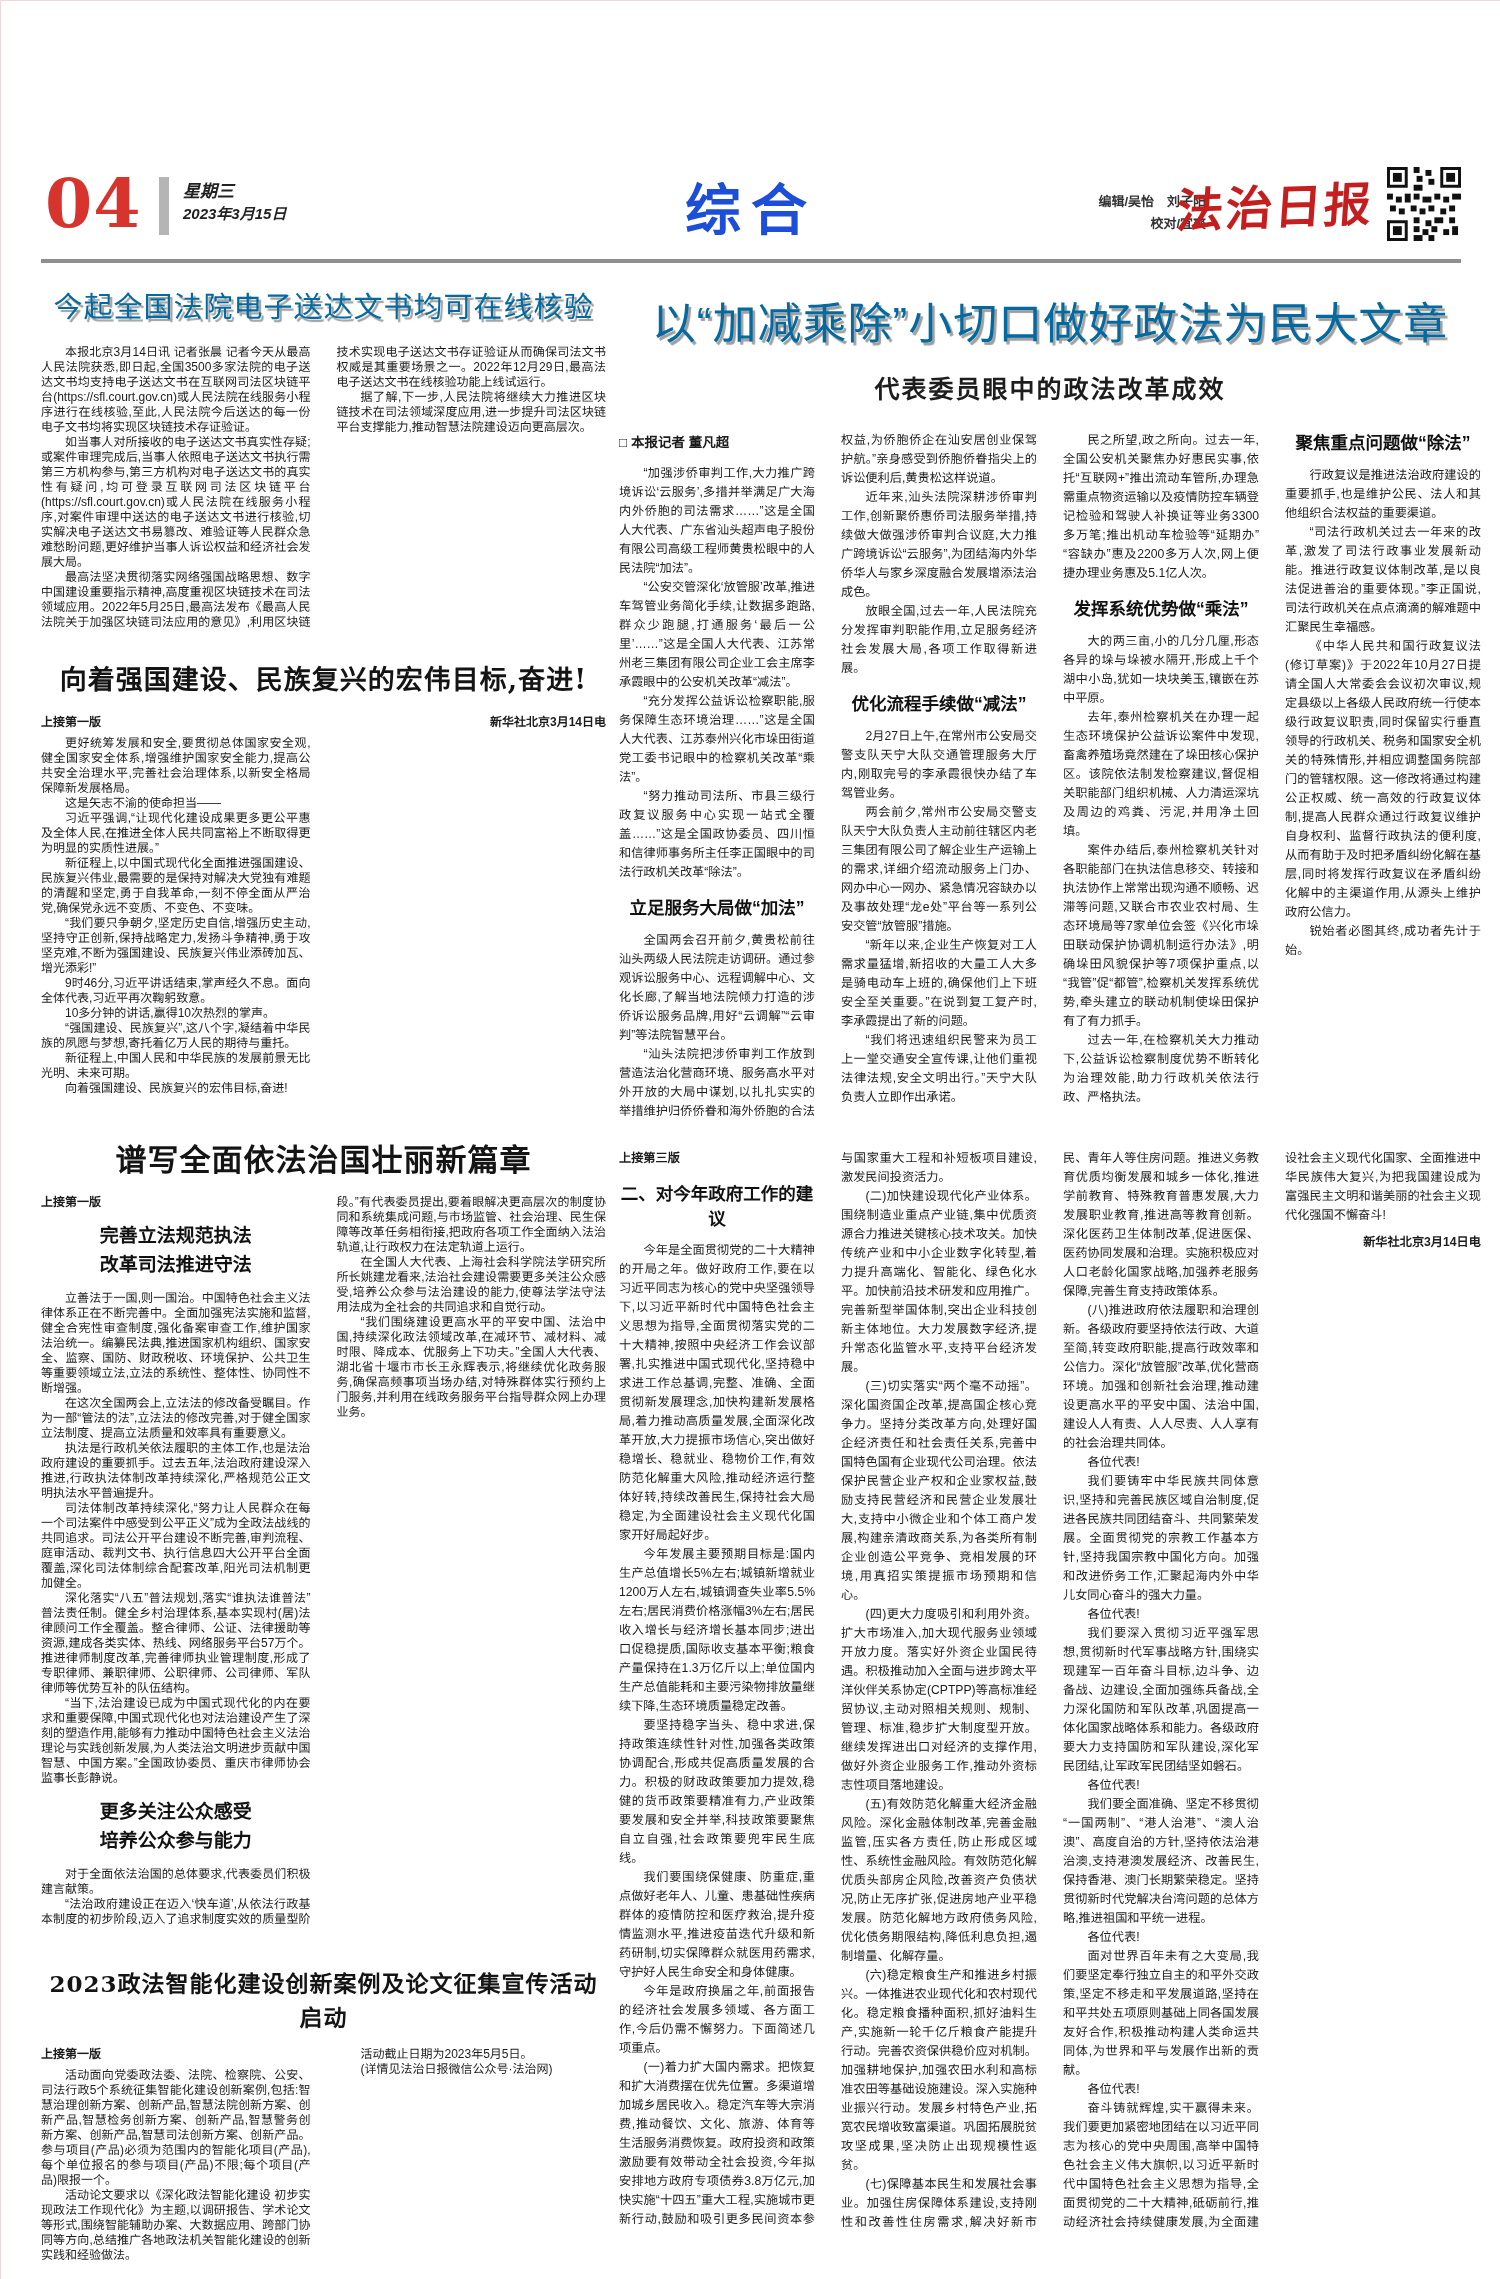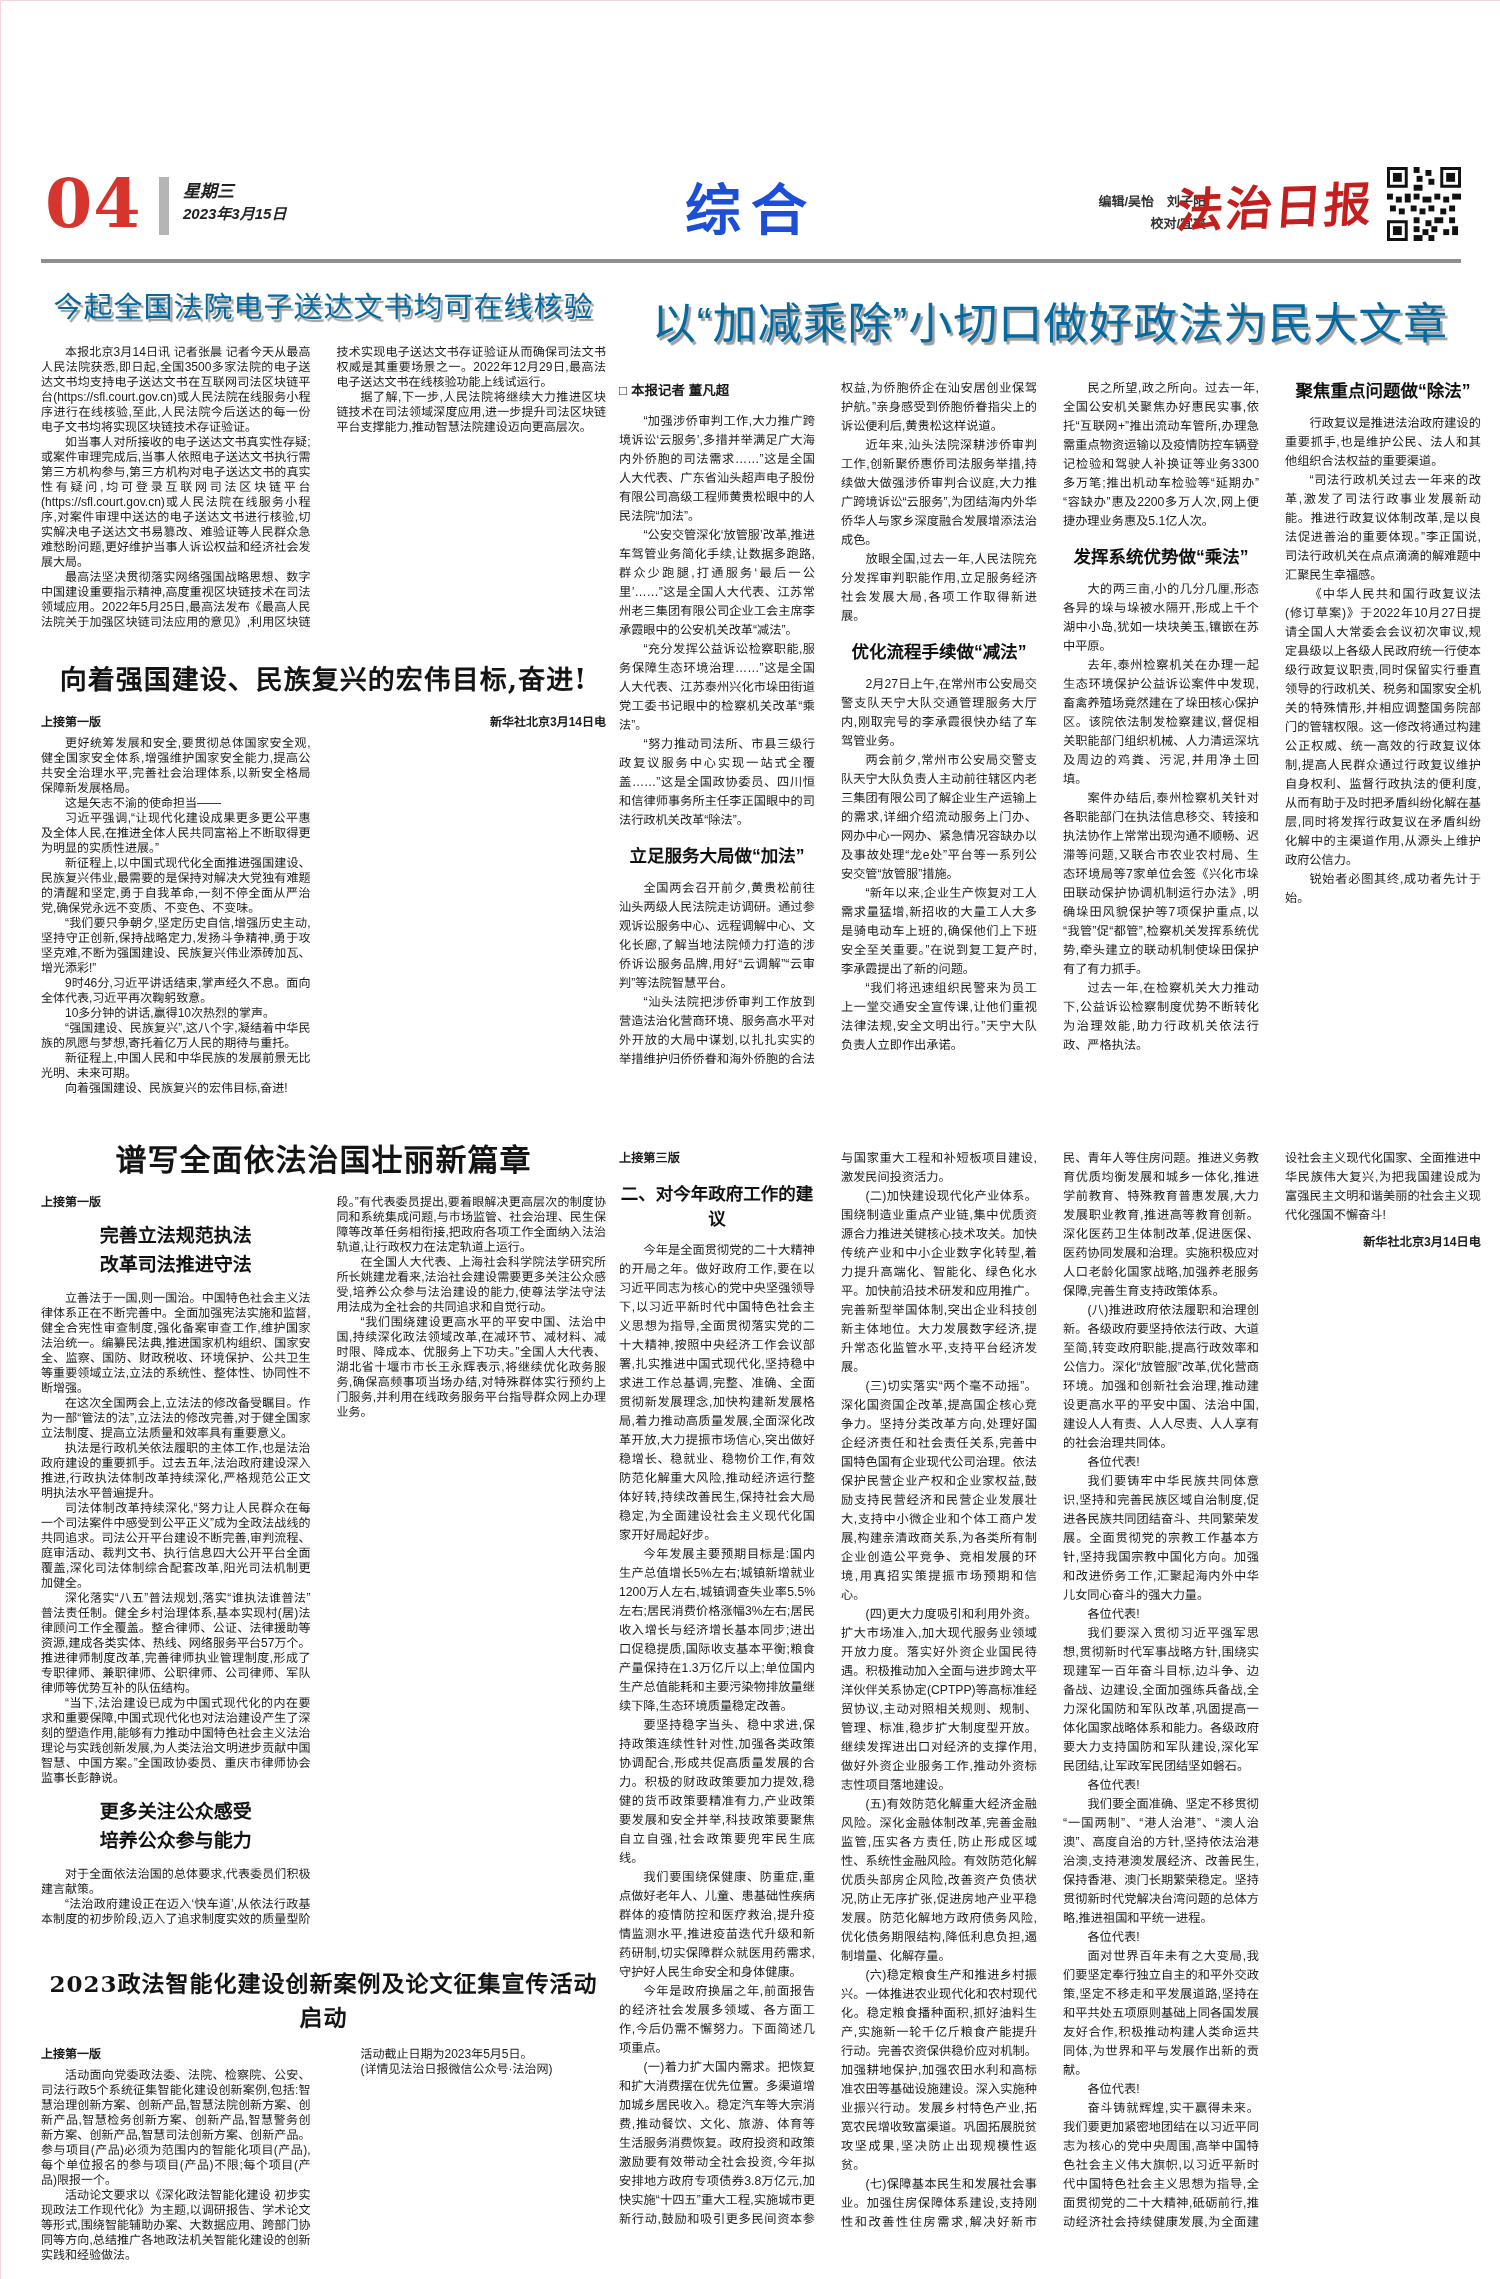--- a/index.html
+++ b/index.html
@@ -181,20 +181,21 @@
         <div class="fl-note">上接第一版</div>
         <div class="fl-p">活动面向党委政法委、法院、检察院、公安、司法行政5个系统征集智能化建设创新案例,包括:智慧治理创新方案、创新产品,智慧法院创新方案、创新产品,智慧检务创新方案、创新产品,智慧警务创新方案、创新产品,智慧司法创新方案、创新产品。参与项目(产品)必须为范围内的智能化项目(产品),每个单位报名的参与项目(产品)不限;每个项目(产品)限报一个。</div>
         <div class="fl-p">活动论文要求以《深化政法智能化建设 初步实现政法工作现代化》为主题,以调研报告、学术论文等形式,围绕智能辅助办案、大数据应用、跨部门协同等方向,总结推广各地政法机关智能化建设的创新实践和经验做法。</div>
         <div class="fl-p">活动截止日期为2023年5月5日。</div>
         <div class="fl-p">(详情见法治日报微信公众号·法治网)</div>
       </div>
   </div>
 
   <div id="main" class="art">
     <div class="t headline-shadow">以“加减乘除”小切口做好政法为民大文章</div>
+    <div class="st">代表委员眼中的政法改革成效</div>
     <div class="b flow4">
         <div class="fl-byline">□ 本报记者 董凡超</div>
         <div class="fl-p">“加强涉侨审判工作,大力推广跨境诉讼‘云服务’,多措并举满足广大海内外侨胞的司法需求……”这是全国人大代表、广东省汕头超声电子股份有限公司高级工程师黄贵松眼中的人民法院“加法”。</div>
         <div class="fl-p">“公安交管深化‘放管服’改革,推进车驾管业务简化手续,让数据多跑路,群众少跑腿,打通服务‘最后一公里’……”这是全国人大代表、江苏常州老三集团有限公司企业工会主席李承霞眼中的公安机关改革“减法”。</div>
         <div class="fl-p">“充分发挥公益诉讼检察职能,服务保障生态环境治理……”这是全国人大代表、江苏泰州兴化市垛田街道党工委书记眼中的检察机关改革“乘法”。</div>
         <div class="fl-p">“努力推动司法所、市县三级行政复议服务中心实现一站式全覆盖……”这是全国政协委员、四川恒和信律师事务所主任李正国眼中的司法行政机关改革“除法”。</div>
         <div class="fl-h">立足服务大局做“加法”</div>
         <div class="fl-p">全国两会召开前夕,黄贵松前往汕头两级人民法院走访调研。通过参观诉讼服务中心、远程调解中心、文化长廊,了解当地法院倾力打造的涉侨诉讼服务品牌,用好“云调解”“云审判”等法院智慧平台。</div>
         <div class="fl-p">“汕头法院把涉侨审判工作放到营造法治化营商环境、服务高水平对外开放的大局中谋划,以扎扎实实的举措维护归侨侨眷和海外侨胞的合法权益,为侨胞侨企在汕安居创业保驾护航。”亲身感受到侨胞侨眷指尖上的诉讼便利后,黄贵松这样说道。</div>
         <div class="fl-p">近年来,汕头法院深耕涉侨审判工作,创新聚侨惠侨司法服务举措,持续做大做强涉侨审判合议庭,大力推广跨境诉讼“云服务”,为团结海内外华侨华人与家乡深度融合发展增添法治成色。</div>

